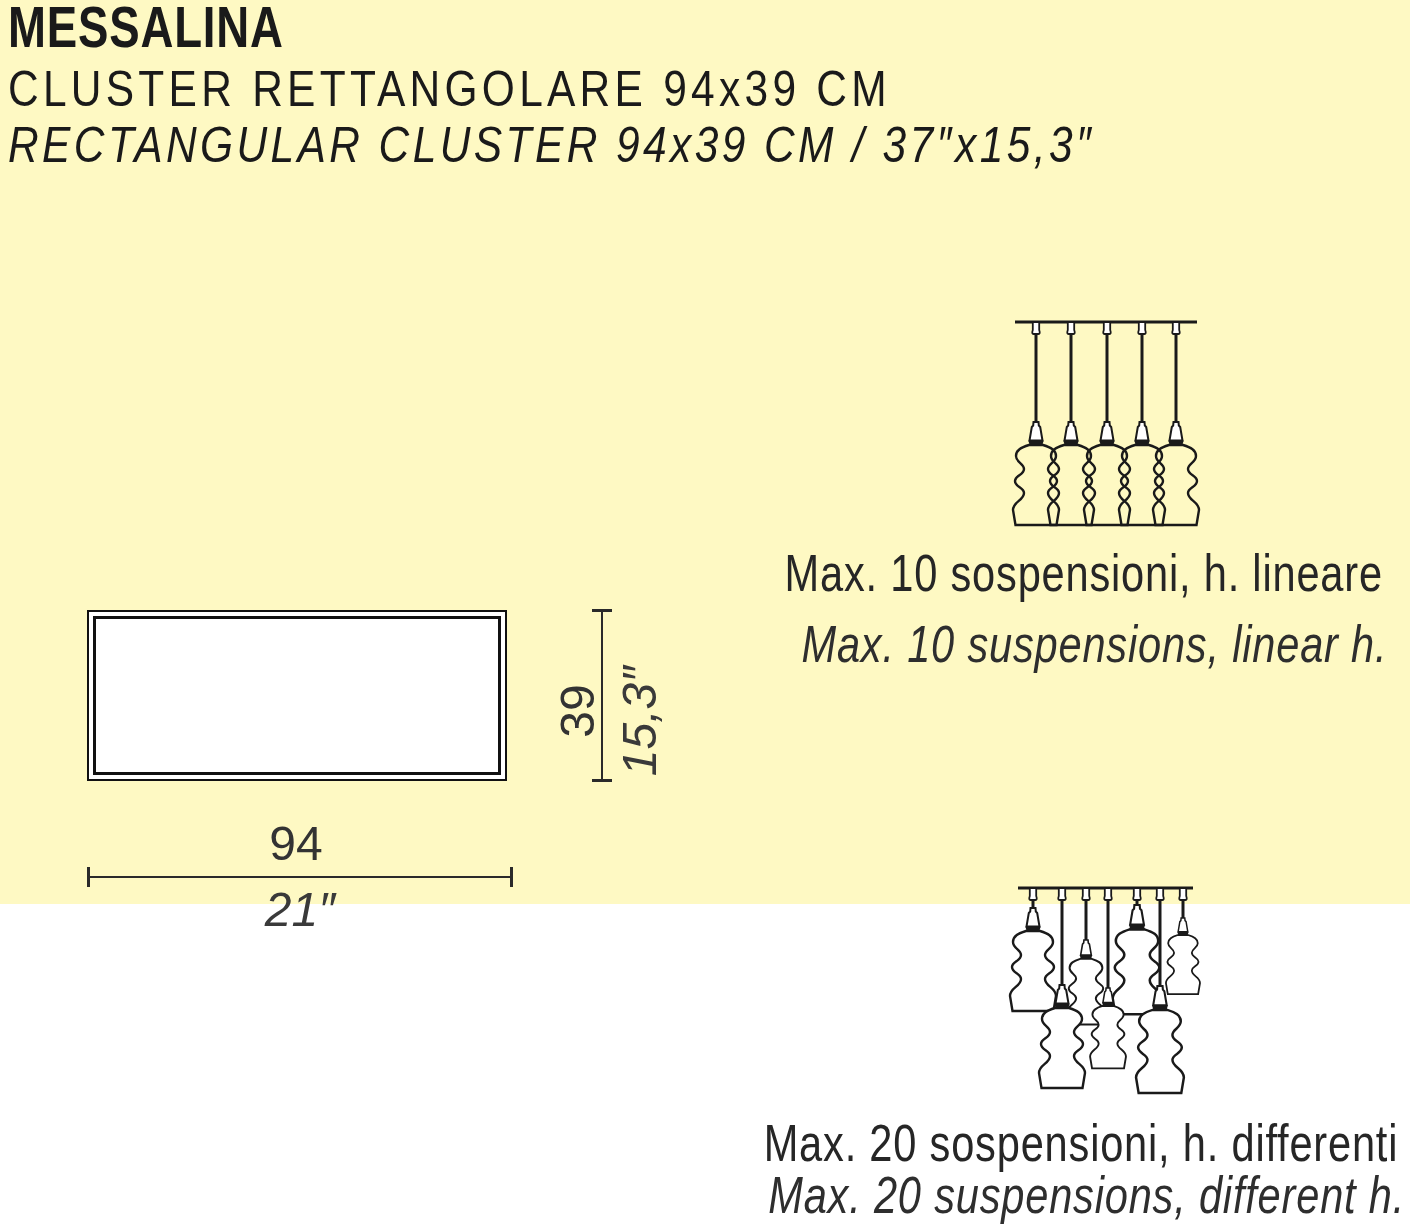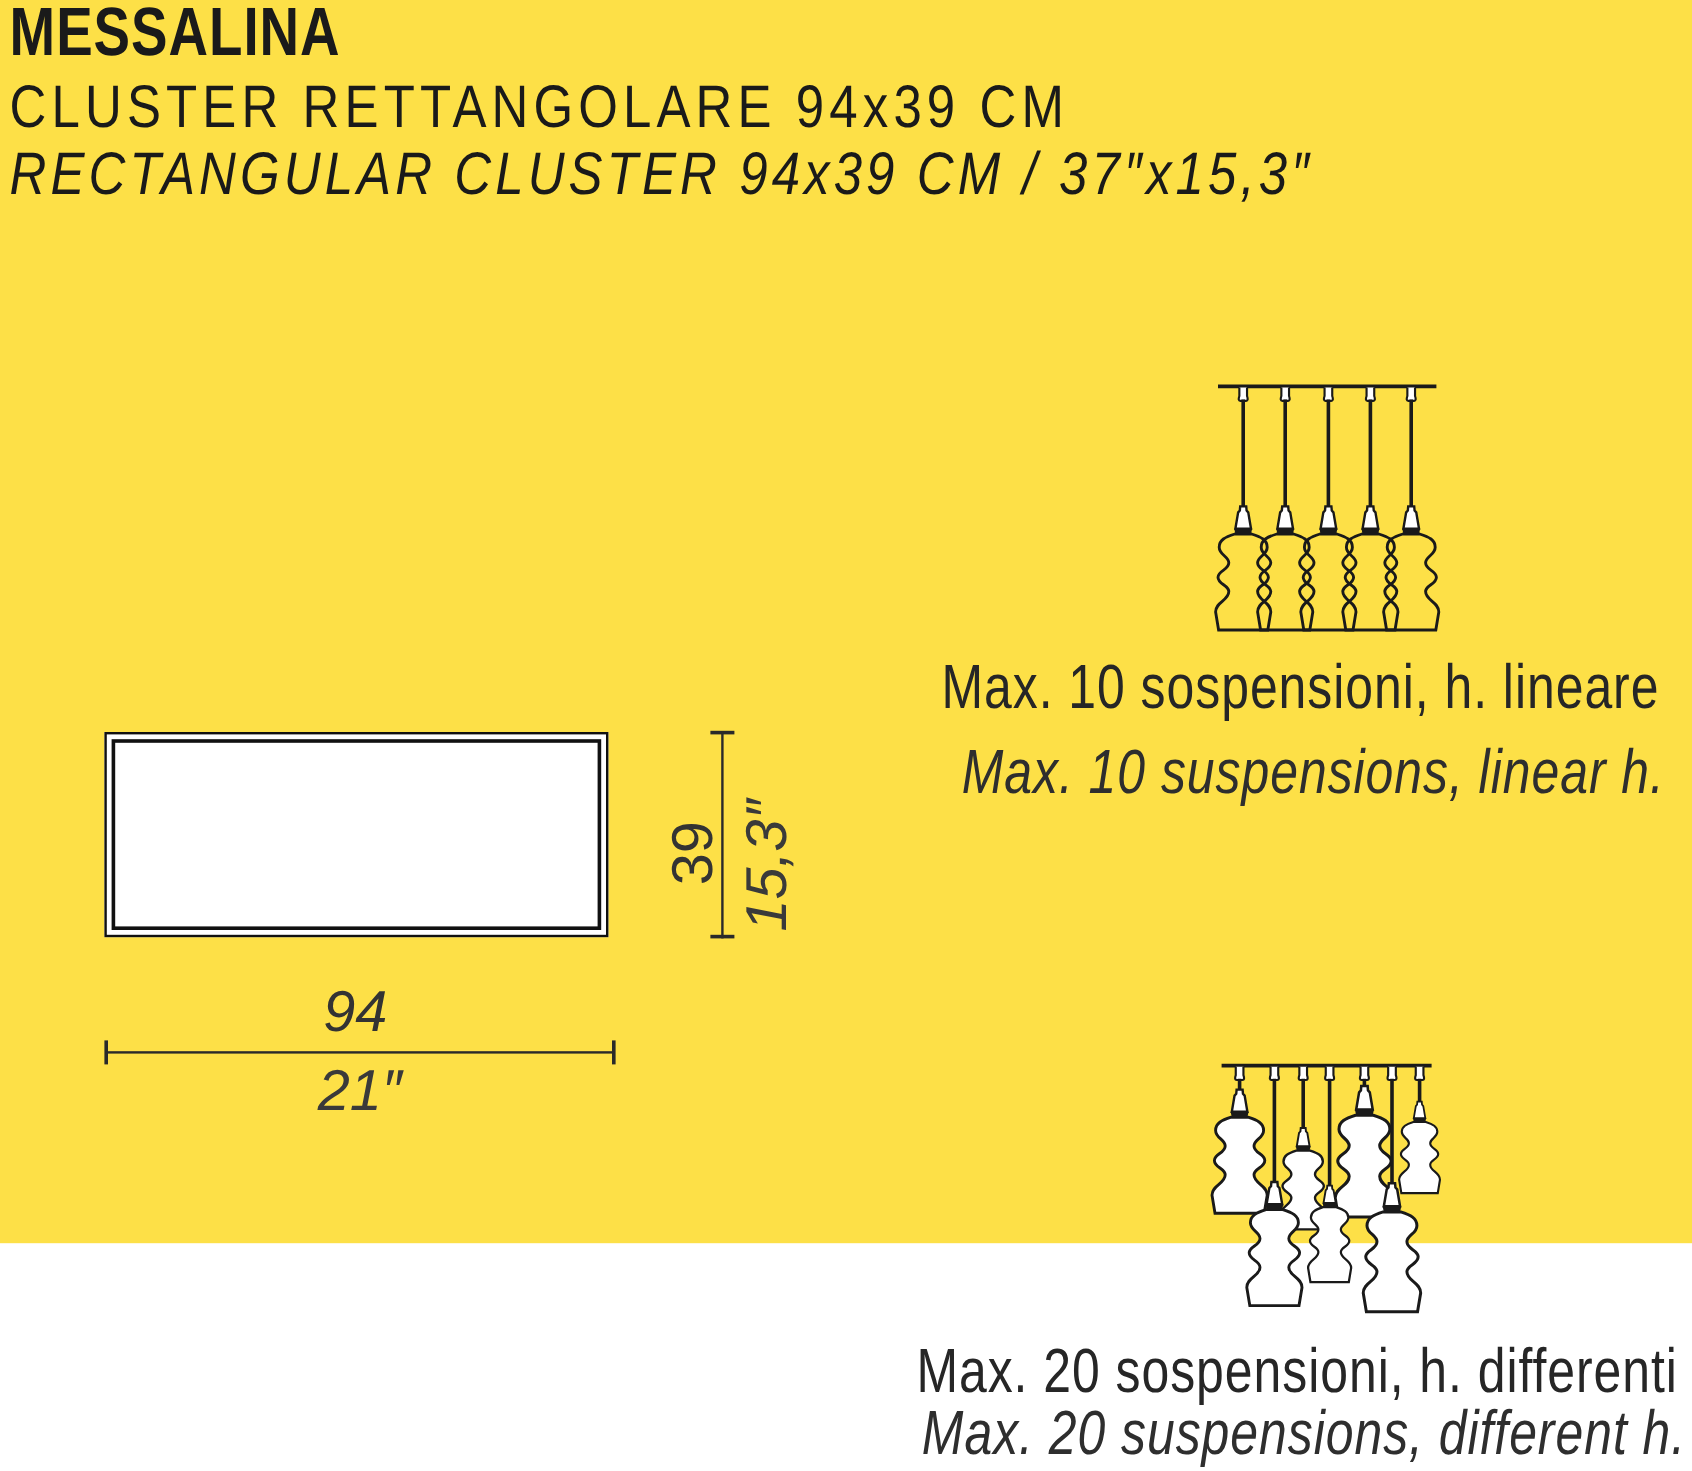--- a/index.html
+++ b/index.html
@@ -1,19 +1,19 @@
 <!DOCTYPE html>
 <html><head>
 <meta charset="utf-8">
 <style>
   * { margin:0; padding:0; box-sizing:border-box; }
   html,body { width:1410px; height:1226px; background:#fff; overflow:hidden;
               font-family:"Liberation Sans", sans-serif; color:#1a1a1a; }
   .abs { position:absolute; }
-  #stage { position:relative; width:1410px; height:1036px; background:#fde047; }
+  #stage { position:relative; width:1410px; height:904px; background:#fef9c3; }
 
   
   .title { font-size:57px; font-weight:bold; letter-spacing:1px; white-space:nowrap;
            transform:scaleX(.80); transform-origin:0 0; line-height:1.1; }
   .sub   { font-size:50px; font-weight:400; letter-spacing:5px; white-space:nowrap;
            transform:scaleX(.85); transform-origin:0 0; line-height:1.1; }
   .sub.it{ font-style:italic; letter-spacing:4px; }
 
   
   .cap { font-size:52px; font-weight:300; letter-spacing:1px; color:#262626;
@@ -103,21 +103,21 @@
   <div class="abs plan-outer" style="left:87px; top:610px; width:420px; height:171px;">
     <div class="plan-inner"></div>
   </div>
 
   <div class="abs tick-h" style="left:592px; top:609px;"></div>
   <div class="abs dimline-v" style="left:601px; top:610px; height:172px;"></div>
   <div class="abs tick-h" style="left:592px; top:779px;"></div>
   <div class="abs dim rot" style="left:543px; top:687px; width:70px;">39</div>
   <div class="abs dim it rot" style="left:570px; top:697px; width:140px;">15,3″</div>
 
-  <div class="abs dim" style="left:246px; top:820px; width:100px;font-style:italic;">94</div>
+  <div class="abs dim" style="left:246px; top:820px; width:100px;">94</div>
   <div class="abs tick-v" style="left:87px;  top:867px;"></div>
   <div class="abs dimline-h" style="left:88px;  top:876px; width:423px;"></div>
   <div class="abs tick-v" style="left:510px; top:867px;"></div>
   <div class="abs dim it" style="left:240px; top:886px; width:120px;">21″</div>
 
   <svg class="abs" style="left:1003px; top:882px;" width="205" height="235" viewBox="0 0 205 235">
     <line x1="15" y1="6" x2="190" y2="6" stroke="#1a1a1a" stroke-width="3"></line>
     <g>
       <use href="#clipp" transform="translate(30,7)" fill="#fff" stroke="#1a1a1a" stroke-width="1.8"></use>
       <use href="#clipp" transform="translate(59,7)" fill="#fff" stroke="#1a1a1a" stroke-width="1.8"></use>

